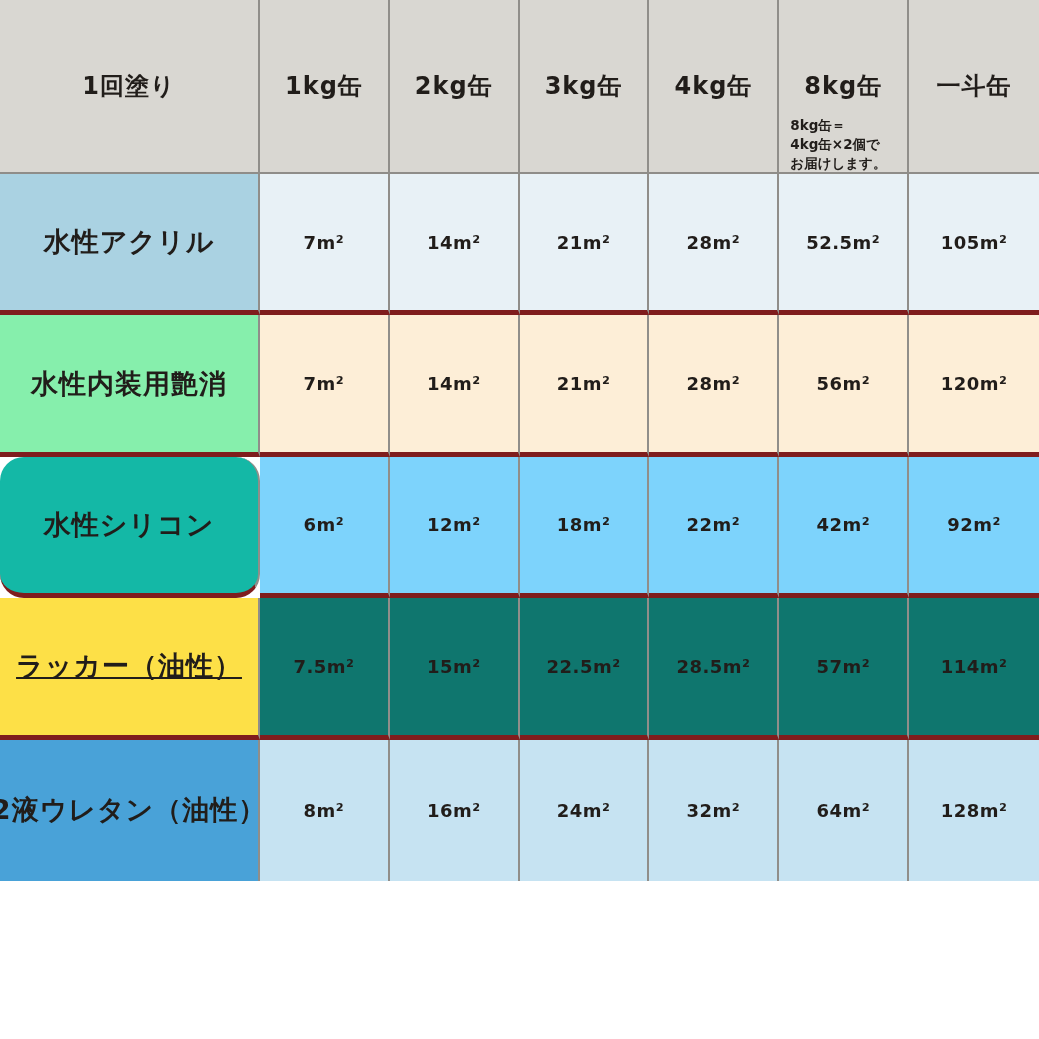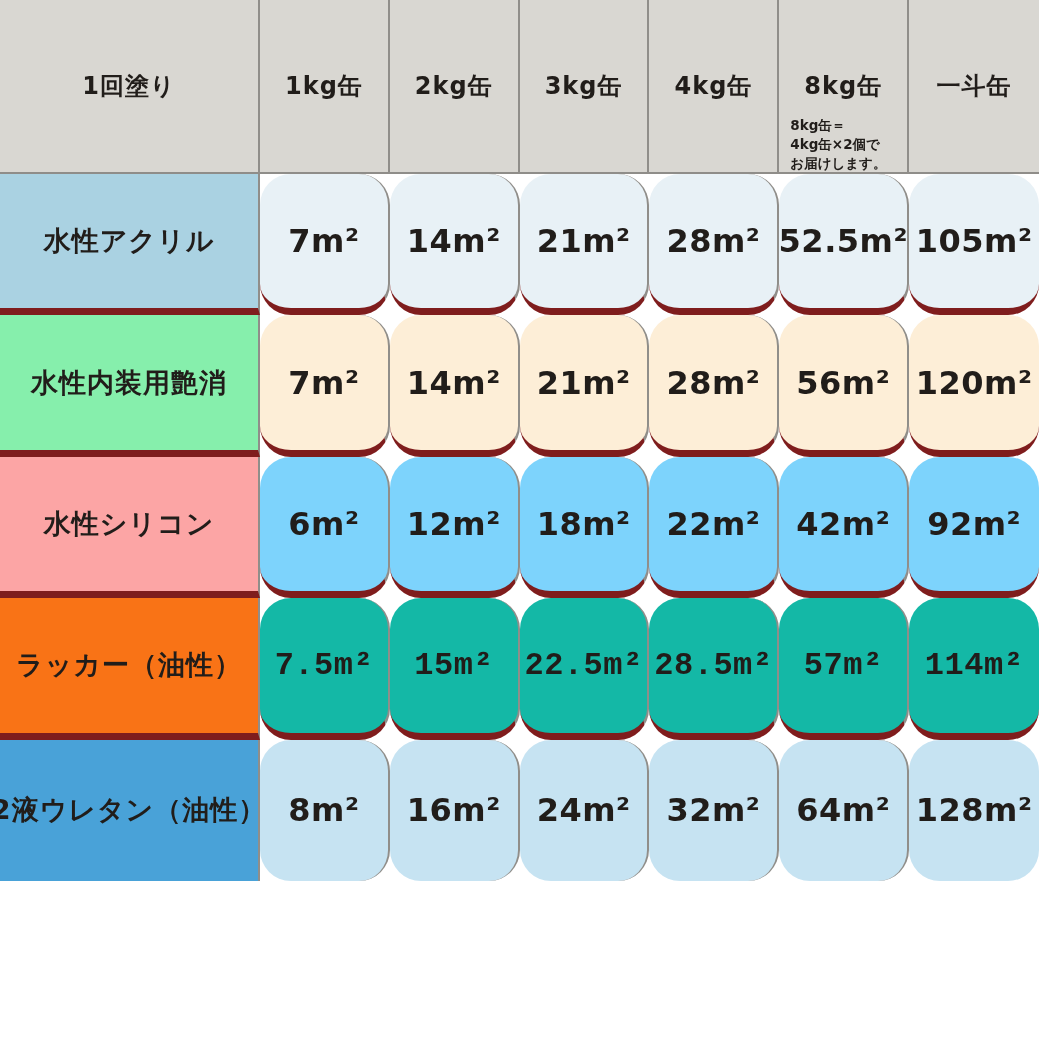--- a/index.html
+++ b/index.html
@@ -9,21 +9,21 @@
     display:grid;
     grid-template-columns:260px repeat(6,1fr);
     grid-template-rows:174px repeat(5,1fr);
     box-sizing:border-box;
     font-weight:bold;
   }
   .cell{
     display:flex;align-items:center;justify-content:center;
     box-sizing:border-box;
     border-right:2px solid #908e8a;
-    border-bottom:7px solid #7f1d1d;
+    border-bottom:5px solid #7f1d1d;
     overflow:hidden;
     white-space:nowrap;
     position:relative;
   }
   .cell:nth-child(7n){border-right:none;}
   .sheet > .cell:nth-last-child(-n+7){border-bottom:none;}
   .head{
     background:#d9d7d2;
     border-bottom:2px solid #8f8d89;
     font-size:24px;
@@ -34,26 +34,26 @@
     position:absolute;
     left:11px;
     top:116px;
     text-align:left;
     font-size:13.5px;
     line-height:1.42;
     letter-spacing:0;
     white-space:pre-line;
   }
   .row-label{font-size:27px;letter-spacing:1px;}
-  .val{font-size:32px;letter-spacing:0.5px;border-radius:31px;}
+  .val{font-size:18px;letter-spacing:0.5px;}
   
   .r0l{background:#aad2e2;} .r0c{background:#e8f1f6;}
   .r1l{background:#86efac;} .r1c{background:#fdeed7;}
-  .r2l{background:#fca5a5;} .r2c{background:#7dd3fc;}
-  .r3l{background:#f97316;} .r3c{background:#14b8a6;font-family:Liberation Mono, monospace;}
+  .r2l{background:#14b8a6;border-radius:24px;} .r2c{background:#7dd3fc;}
+  .r3l{background:#fde047;text-decoration:underline;} .r3c{background:#0f766e;}
   .r4l{background:#49a2d8;} .r4c{background:#c6e3f2;}
 </style>
 </head>
 <body>
 
 <div class="sheet">
 
   <div class="cell head corner">
     <span>1回塗り</span>
   </div>

